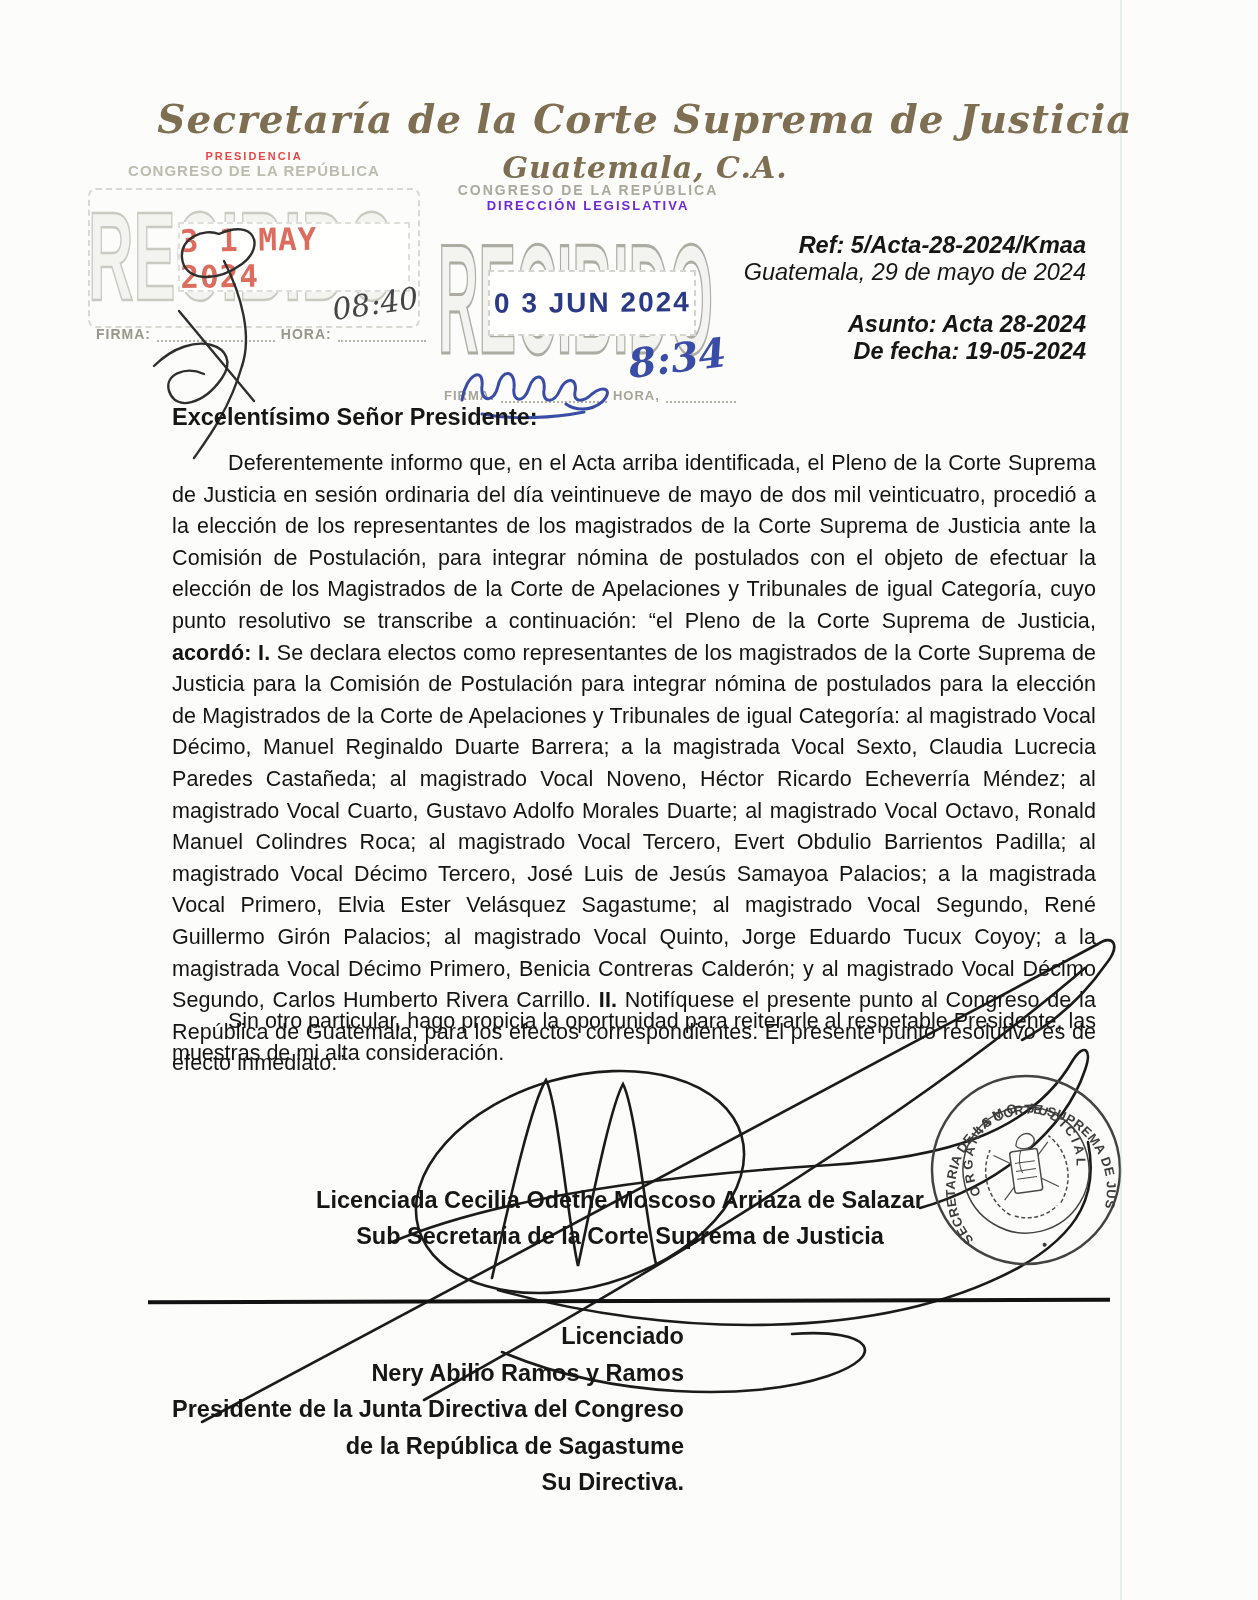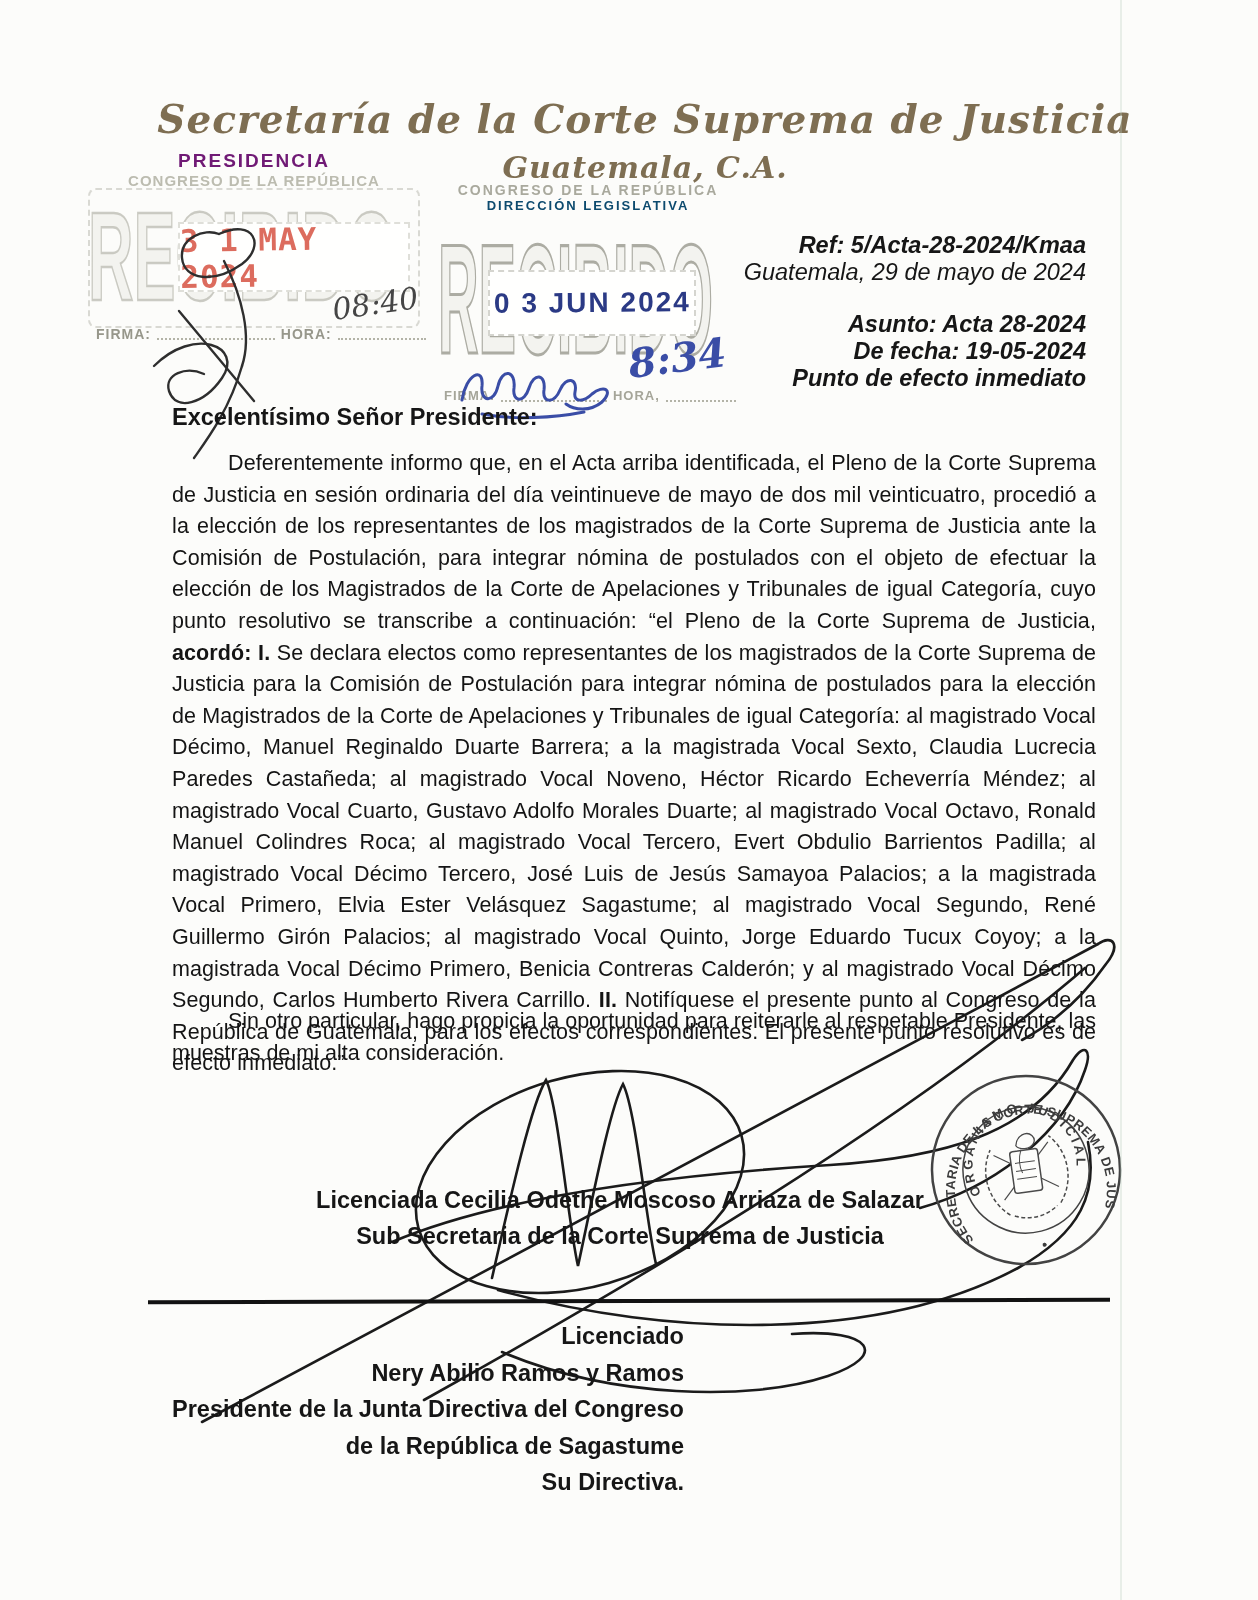--- a/index.html
+++ b/index.html
@@ -14,37 +14,37 @@
   .doc-subtitle{top:150px;left:16px;width:100%;text-align:center;
     font-family:"DejaVu Serif",serif;font-style:italic;font-weight:600;
     font-size:30px;color:#7e6e52;letter-spacing:1px;}
 
   
   .stamp{overflow:visible;}
   .stamp-head{width:100%;text-align:center;font-weight:bold;white-space:nowrap;}
   .recibido{font-weight:bold;white-space:nowrap;line-height:1;transform-origin:0 50%;
     color:rgba(190,190,180,0.14);}
   .stamp1{left:86px;top:150px;width:336px;height:205px;}
-  .stamp1 .h1{font-size:19px;color:#701a75;letter-spacing:2px;}
+  .stamp1 .h1{font-size:11px;color:#ef4444;letter-spacing:2px;}
   .stamp1 .h2{font-size:15px;color:#bcbcb0;letter-spacing:1px;}
   .stamp1 .frame{left:2px;top:38px;width:328px;height:136px;border:2px dashed rgba(182,182,172,0.5);border-radius:8px;}
   .stamp1 .recibido{left:2px;top:44px;font-size:126px;-webkit-text-stroke:2.5px rgba(183,183,173,0.7);transform:scaleX(0.50);}
   .datebox{display:flex;align-items:center;justify-content:center;background:#fffffe;}
   .stamp1 .datebox{left:92px;top:72px;width:228px;height:66px;border:2px dashed rgba(198,198,188,0.55);}
   .stamp1 .date{font-family:"DejaVu Sans Mono",monospace;font-weight:bold;font-size:31px;
     letter-spacing:1px;opacity:.88;transform:rotate(-1deg);}
-  .stamp-row{display:flex;gap:6px;font-weight:bold;}
+  .stamp-row{display:flex;align-items:flex-end;gap:6px;font-weight:bold;}
   .stamp1 .stamp-row{left:10px;top:176px;width:330px;font-size:14px;color:#97978b;letter-spacing:1px;}
   .dotline{display:inline-block;border-bottom:2px dotted #b3b3a7;height:12px;}
   .hand{font-family:"DejaVu Serif",serif;font-style:italic;white-space:nowrap;}
   .time1{left:246px;top:136px;font-size:30px;color:#454545;transform:rotate(-8deg);}
 
   .stamp2{left:438px;top:182px;width:300px;height:232px;}
   .stamp2 .h1{font-size:14px;color:#a9a99d;letter-spacing:2px;}
-  .stamp2 .h2{font-size:13px;color:#0c4a6e;letter-spacing:2px;}
+  .stamp2 .h2{font-size:13px;color:#6d28d9;letter-spacing:2px;}
   .stamp2 .recibido{left:0;top:40px;font-size:152px;-webkit-text-stroke:3px rgba(152,152,142,0.8);transform:scale(0.37,1.03);}
   .stamp2 .datebox{left:50px;top:88px;width:204px;height:62px;border:2px dashed rgba(172,172,162,0.5);}
   .stamp2 .date{font-weight:bold;font-size:28px;letter-spacing:2px;transform:rotate(-0.5deg);}
   .stamp2 .stamp-row{left:6px;top:206px;width:292px;font-size:13px;color:#a5a599;letter-spacing:1px;}
   .time2{left:190px;top:152px;font-size:40px;color:#3a4da6;transform:rotate(-7deg);font-weight:bold;}
 
   
   .refblock{top:232px;right:172px;text-align:right;font-size:23.5px;line-height:27px;font-style:italic;}
   .refblock .b{font-weight:bold;}
   .refblock .gap{height:25px;}
@@ -124,21 +124,20 @@
       </g>
     </svg>
   </div>
 
   <div class="abs refblock">
     <div class="b">Ref: 5/Acta-28-2024/Kmaa</div>
     <div>Guatemala, 29 de mayo de 2024</div>
     <div class="gap"></div>
     <div class="b">Asunto: Acta 28-2024</div>
     <div class="b">De fecha: 19-05-2024</div>
-    <div class="b">Punto de efecto inmediato</div>
   </div>
 
   <div class="abs salutation">Excelentísimo Señor Presidente:</div>
 
   <div class="abs body-text"><span>Deferentemente informo que, en el Acta arriba identificada, el Pleno de la Corte Suprema de Justicia en sesión ordinaria del día veintinueve de mayo de dos mil veinticuatro, procedió a la elección de los representantes de los magistrados de la Corte Suprema de Justicia ante la Comisión de Postulación, para integrar nómina de postulados con el objeto de efectuar la elección de los Magistrados de la Corte de Apelaciones y Tribunales de igual Categoría, cuyo punto resolutivo se transcribe a continuación: “el Pleno de la Corte Suprema de Justicia, </span><b>acordó: I.</b><span> Se declara electos como representantes de los magistrados de la Corte Suprema de Justicia para la Comisión de Postulación para integrar nómina de postulados para la elección de Magistrados de la Corte de Apelaciones y Tribunales de igual Categoría: al magistrado Vocal Décimo, Manuel Reginaldo Duarte Barrera; a la magistrada Vocal Sexto, Claudia Lucrecia Paredes Castañeda; al magistrado Vocal Noveno, Héctor Ricardo Echeverría Méndez; al magistrado Vocal Cuarto, Gustavo Adolfo Morales Duarte; al magistrado Vocal Octavo, Ronald Manuel Colindres Roca; al magistrado Vocal Tercero, Evert Obdulio Barrientos Padilla; al magistrado Vocal Décimo Tercero, José Luis de Jesús Samayoa Palacios; a la magistrada Vocal Primero, Elvia Ester Velásquez Sagastume; al magistrado Vocal Segundo, René Guillermo Girón Palacios; al magistrado Vocal Quinto, Jorge Eduardo Tucux Coyoy; a la magistrada Vocal Décimo Primero, Benicia Contreras Calderón; y al magistrado Vocal Décimo Segundo, Carlos Humberto Rivera Carrillo. </span><b>II.</b><span> Notifíquese el presente punto al Congreso de la República de Guatemala, para los efectos correspondientes. El presente punto resolutivo es de efecto inmediato.”</span></div>
 
   <div class="abs closing">Sin otro particular, hago propicia la oportunidad para reiterarle al respetable Presidente, las muestras de mi alta consideración.</div>
 
   <svg class="abs sig-svg" width="940" height="520" viewBox="0 0 940 520">
     <g fill="none" stroke="#1b1b1b" stroke-width="2.6" stroke-linecap="round">

